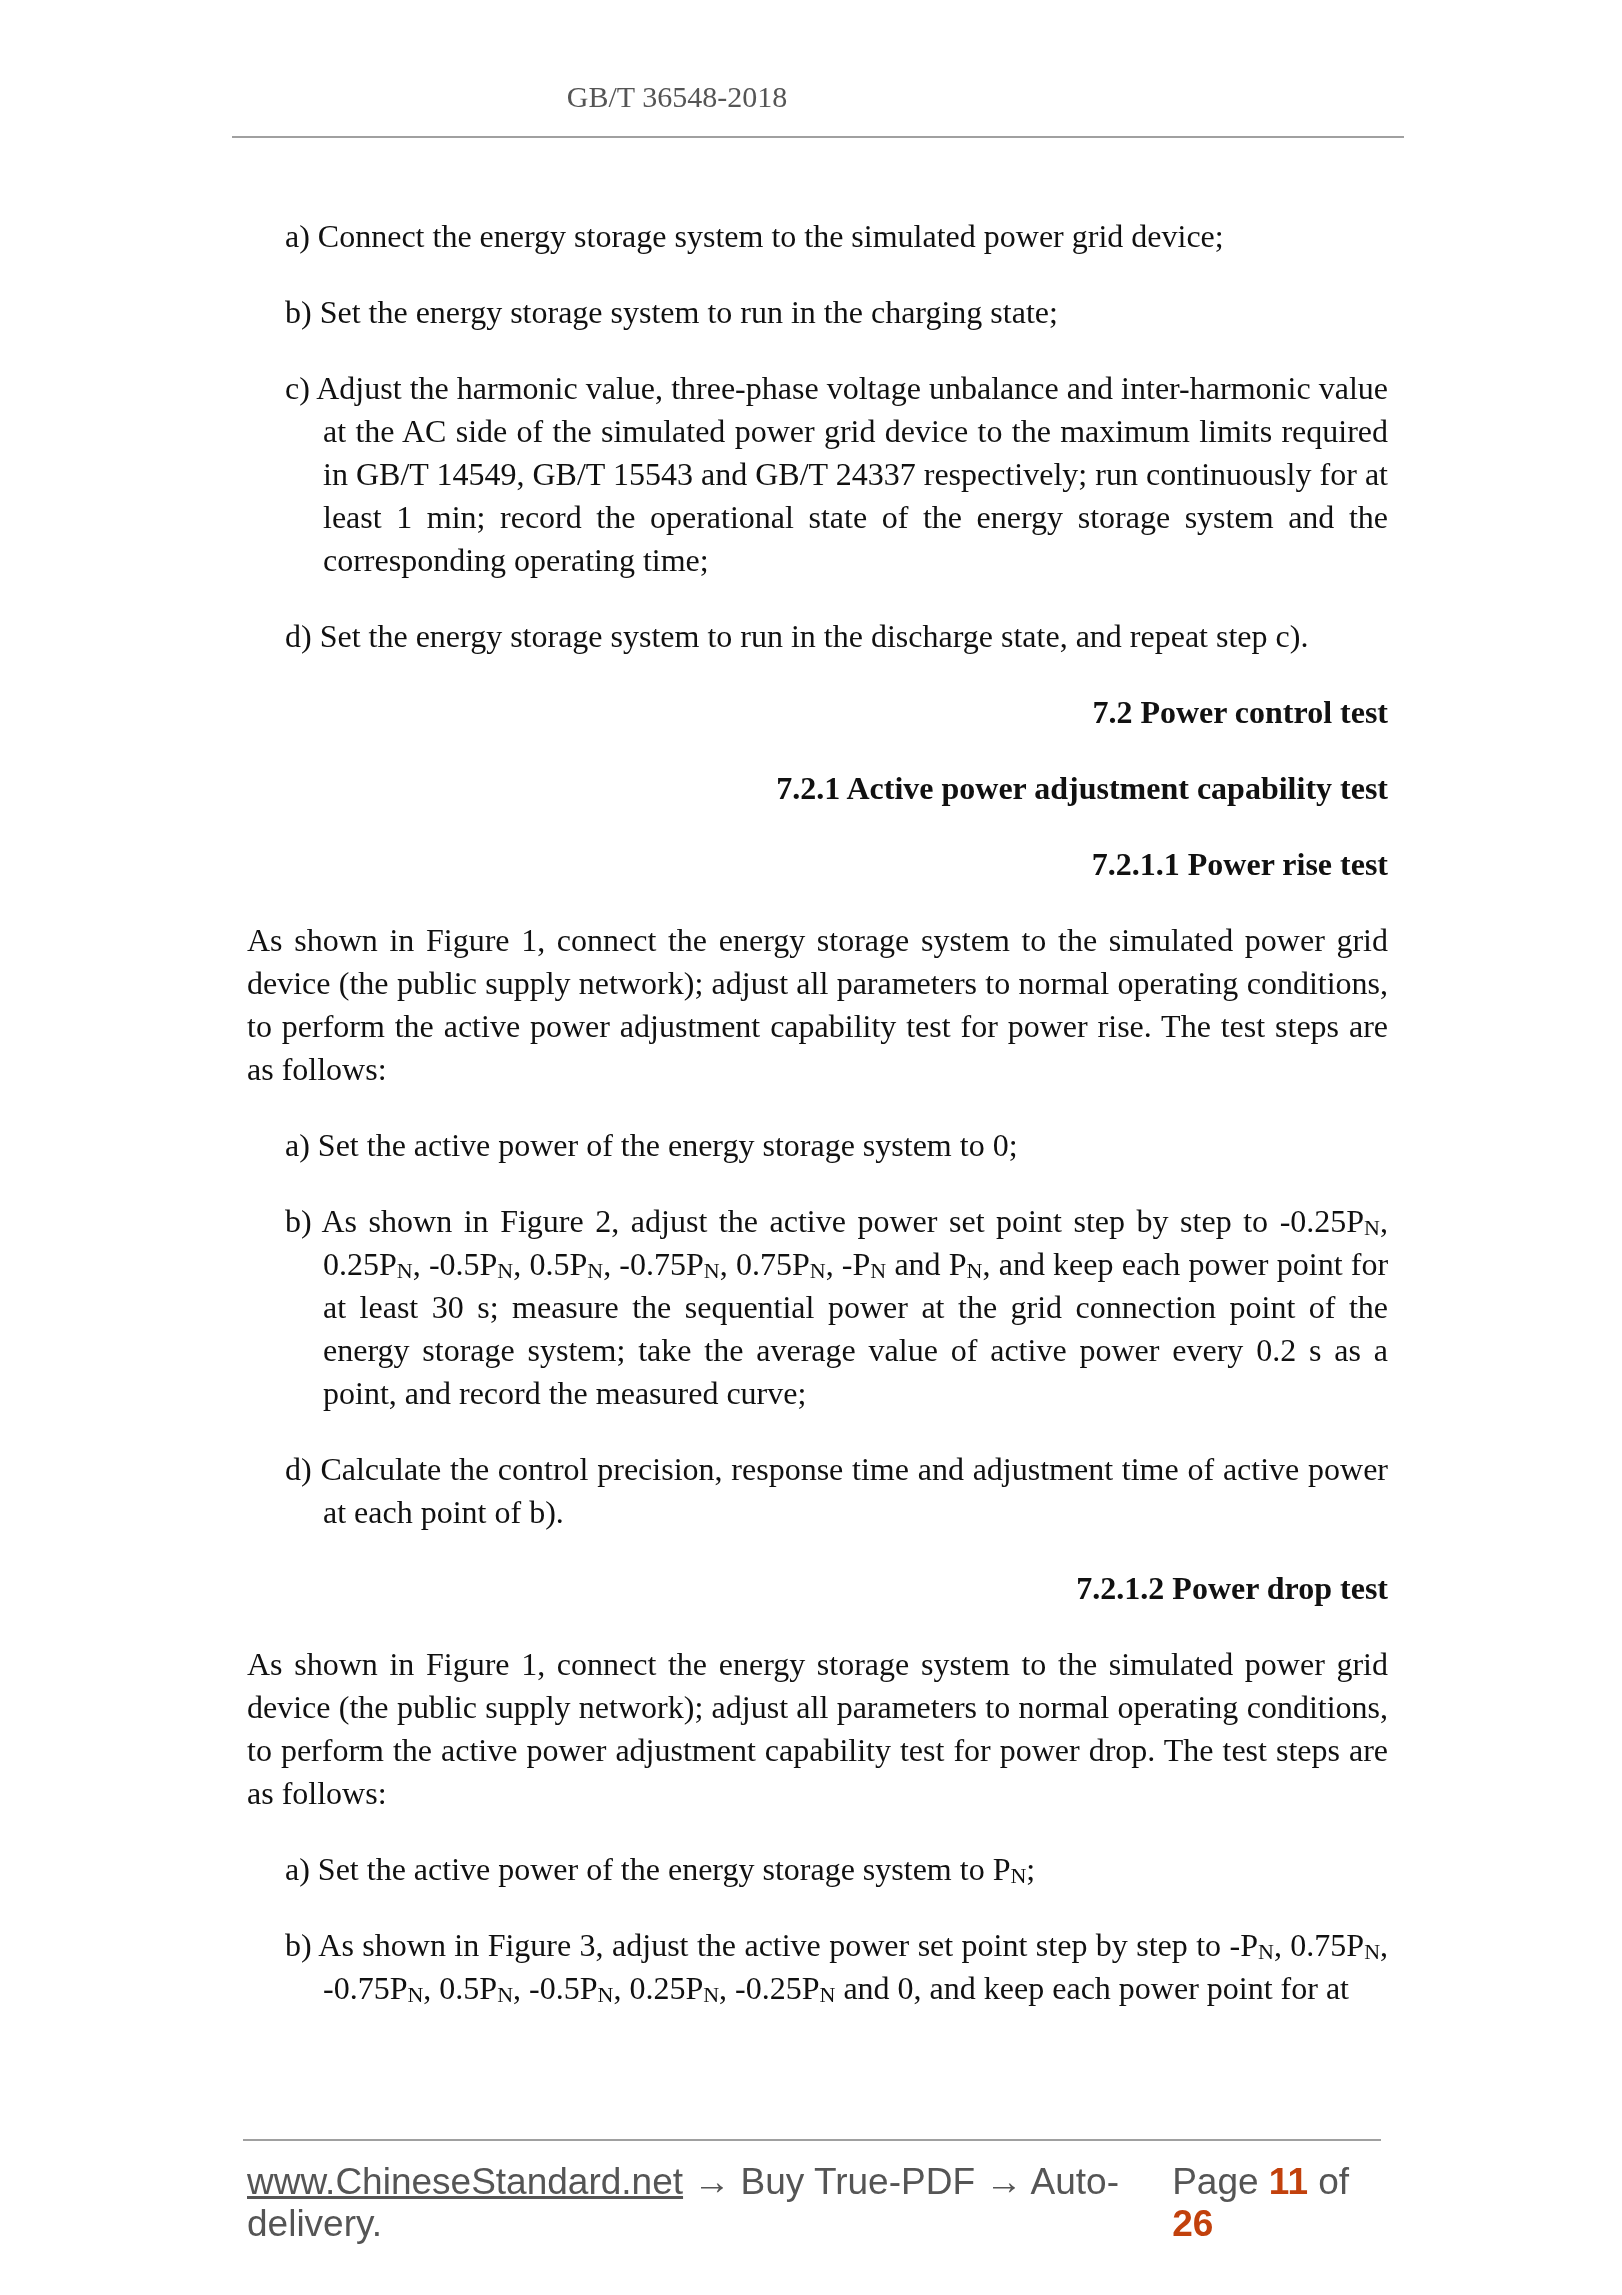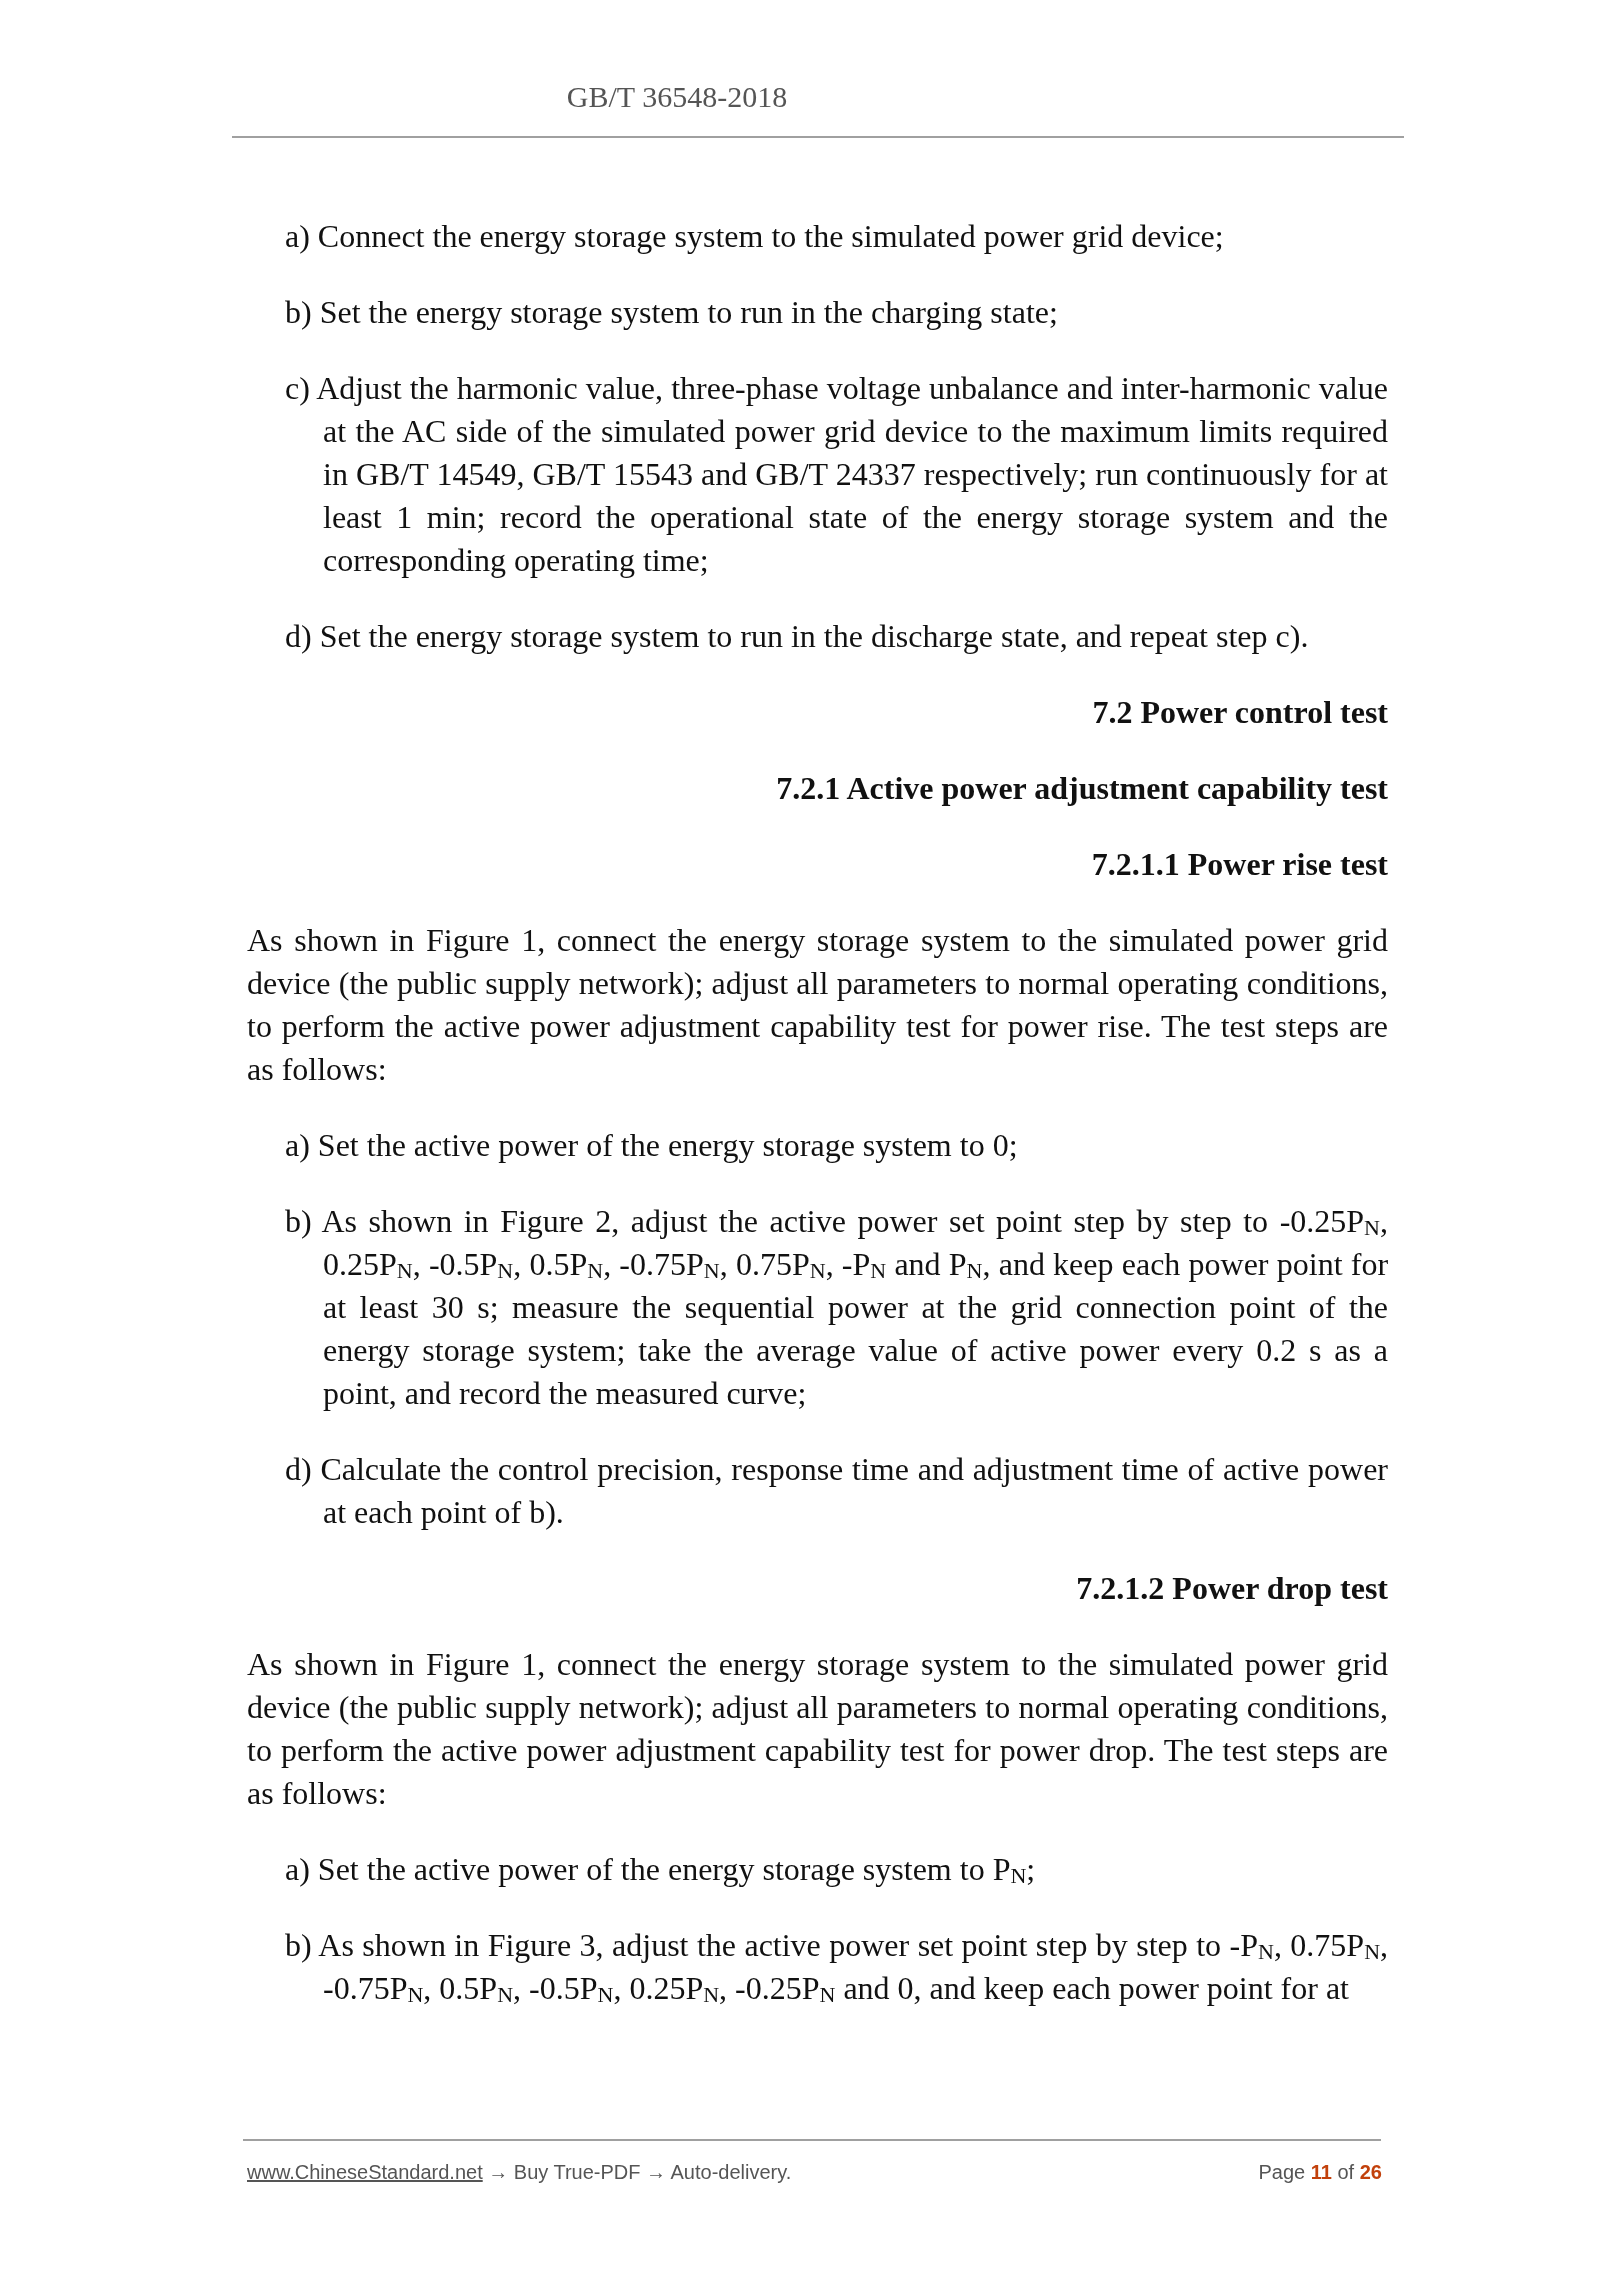--- a/index.html
+++ b/index.html
@@ -9,21 +9,21 @@
                   font-size: 30px; color: #555; }
   .rule { position: absolute; height: 1.7px; background: #a0a0a0; }
   .rule.top { top: 136px; left: 232px; width: 1172px; }
   .rule.bottom { top: 2139px; left: 243px; width: 1138px; }
   .body { position: absolute; left: 247px; top: 175px; width: 1141px; font-size: 32px; line-height: 43px; margin-top: 40px; }
   .item { margin: 0 0 33px 38px; padding-left: 38px; text-indent: -38px; text-align: justify; }
   .para { margin: 0 0 33px 0; text-align: justify; }
   .heading { margin: 0 0 33px 0; font-weight: bold; text-align: right; }
   sub { font-size: 22px; vertical-align: -3.3px; line-height: 0; }
   .footer { position: absolute; top: 2161px; left: 247px; width: 1135px; font-family: "Liberation Sans", "DejaVu Sans", sans-serif;
-            font-size: 20px; color: #555; display: flex; justify-content: space-between; }
+            font-size: 37px; color: #555; display: flex; justify-content: space-between; }
   .footer a { color: #555; text-decoration: underline; }
   .footer b { color: #c2410c; }
 </style>
 </head>
 <body>
 
 <div class="header-title">GB/T 36548-2018</div>
 <div class="rule top"></div>
 
 <div class="body">

